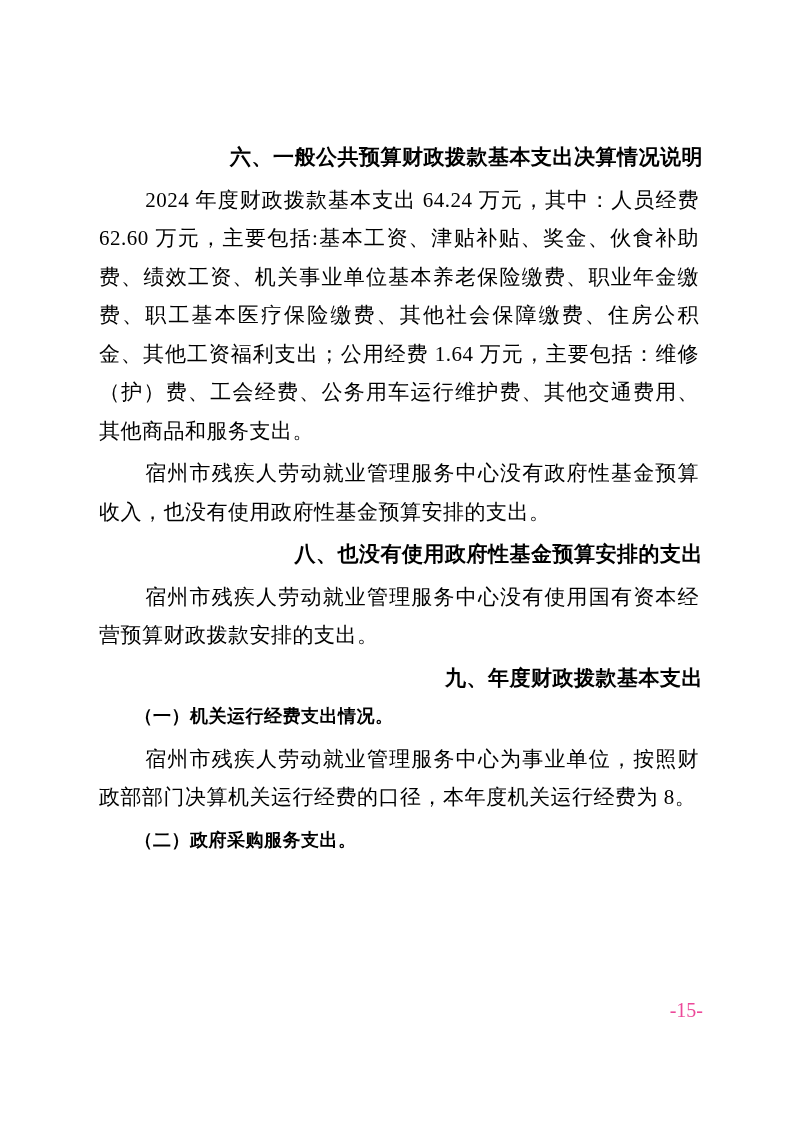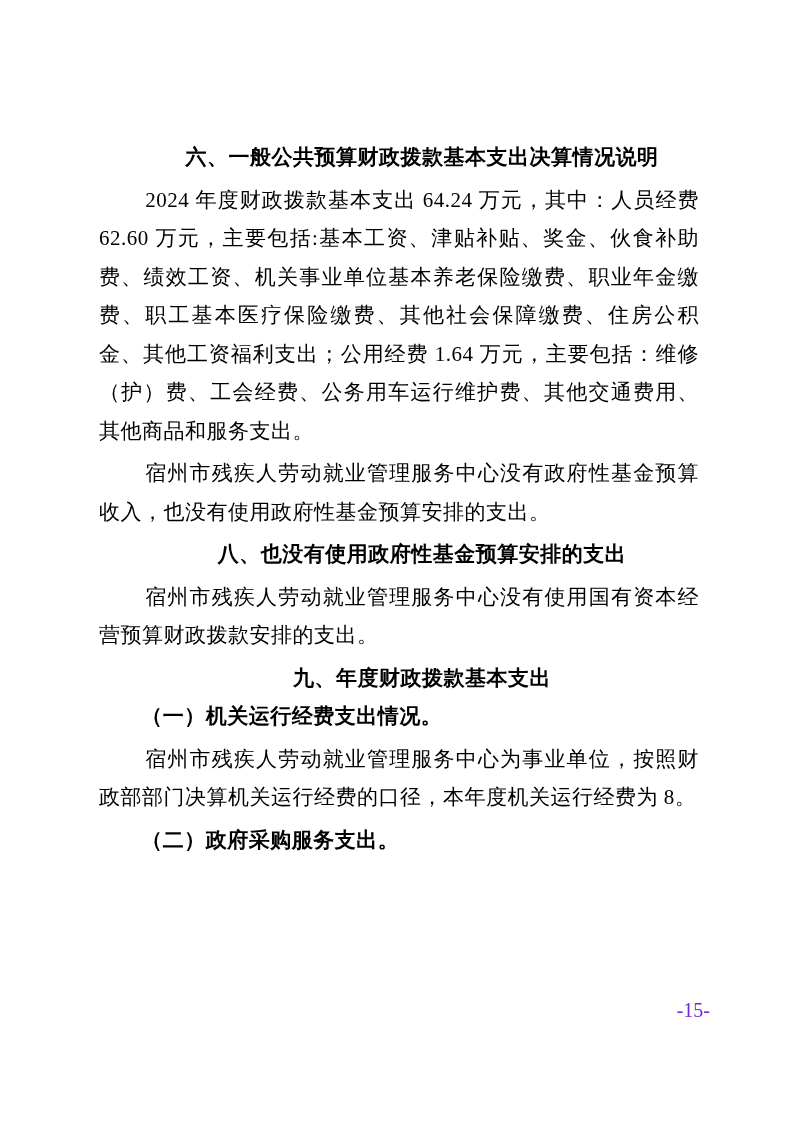--- a/index.html
+++ b/index.html
@@ -23,52 +23,52 @@
     width: 608px;
   }
   .heading {
     font-family: "Liberation Sans", sans-serif;
     font-weight: 700;
     font-size: 21px;
     line-height: 38.5px;
     margin: 0;
     text-indent: 2.2em;
     letter-spacing: 0.5px;
-    text-align: center;
+    text-align: right;
   }
   .subheading {
     font-family: "Liberation Serif", serif;
     font-weight: 700;
-    font-size: 21px;
+    font-size: 18px;
     line-height: 38.5px;
     margin: 0;
     text-indent: 2.2em;
     letter-spacing: 0.5px;
     text-align: left;
   }
   .para {
     font-family: "Liberation Serif", serif;
     font-weight: 400;
     font-size: 21px;
     line-height: 38.5px;
     margin: 4px;
     text-indent: 2.2em;
     text-align: justify;
     letter-spacing: 0.5px;
   }
   .page-number {
     position: absolute;
     top: 995px;
-    left: 7px;
+    left: 0;
     width: 703px;
     text-align: right;
     font-family: "Liberation Serif", serif;
     font-size: 20px;
     line-height: 30px;
-    color: #6d28d9;
+    color: #ec4899;
   }
 </style>
 </head>
 <body>
 
 <div class="page">
   <main class="content">
     <h2 class="heading">六、一般公共预算财政拨款基本支出决算情况说明</h2>
     <p class="para">2024 年度财政拨款基本支出 64.24 万元，其中：人员经费 62.60 万元，主要包括:基本工资、津贴补贴、奖金、伙食补助费、绩效工资、机关事业单位基本养老保险缴费、职业年金缴费、职工基本医疗保险缴费、其他社会保障缴费、住房公积金、其他工资福利支出；公用经费 1.64 万元，主要包括：维修（护）费、工会经费、公务用车运行维护费、其他交通费用、其他商品和服务支出。</p>
     <p class="para">宿州市残疾人劳动就业管理服务中心没有政府性基金预算收入，也没有使用政府性基金预算安排的支出。</p>

